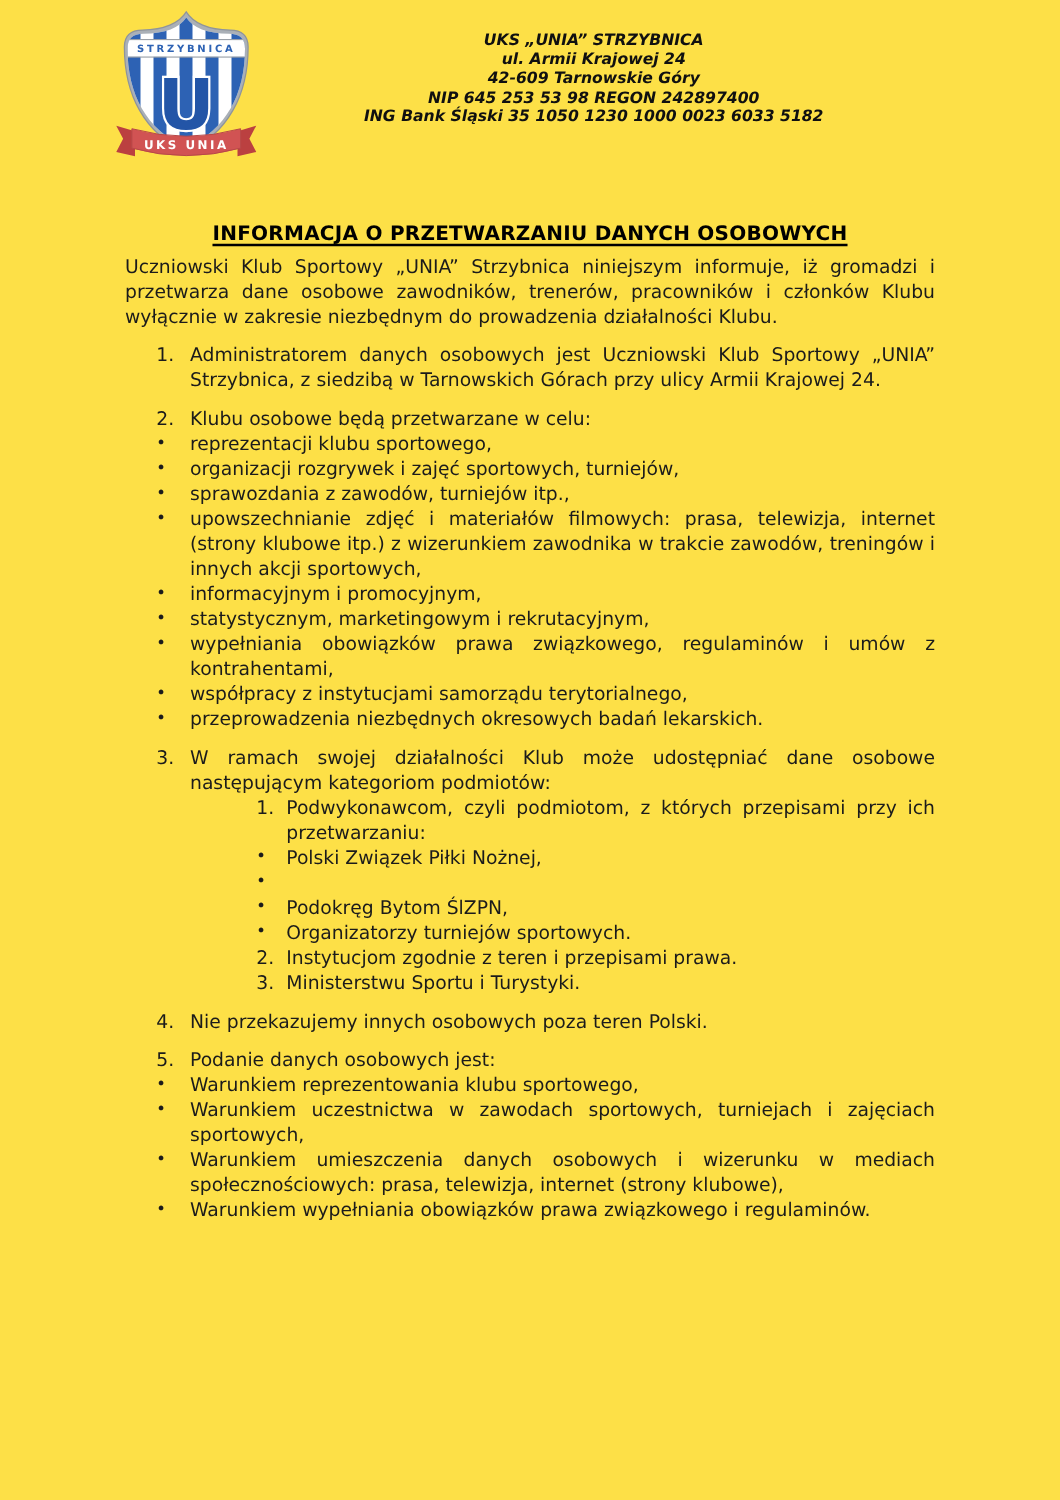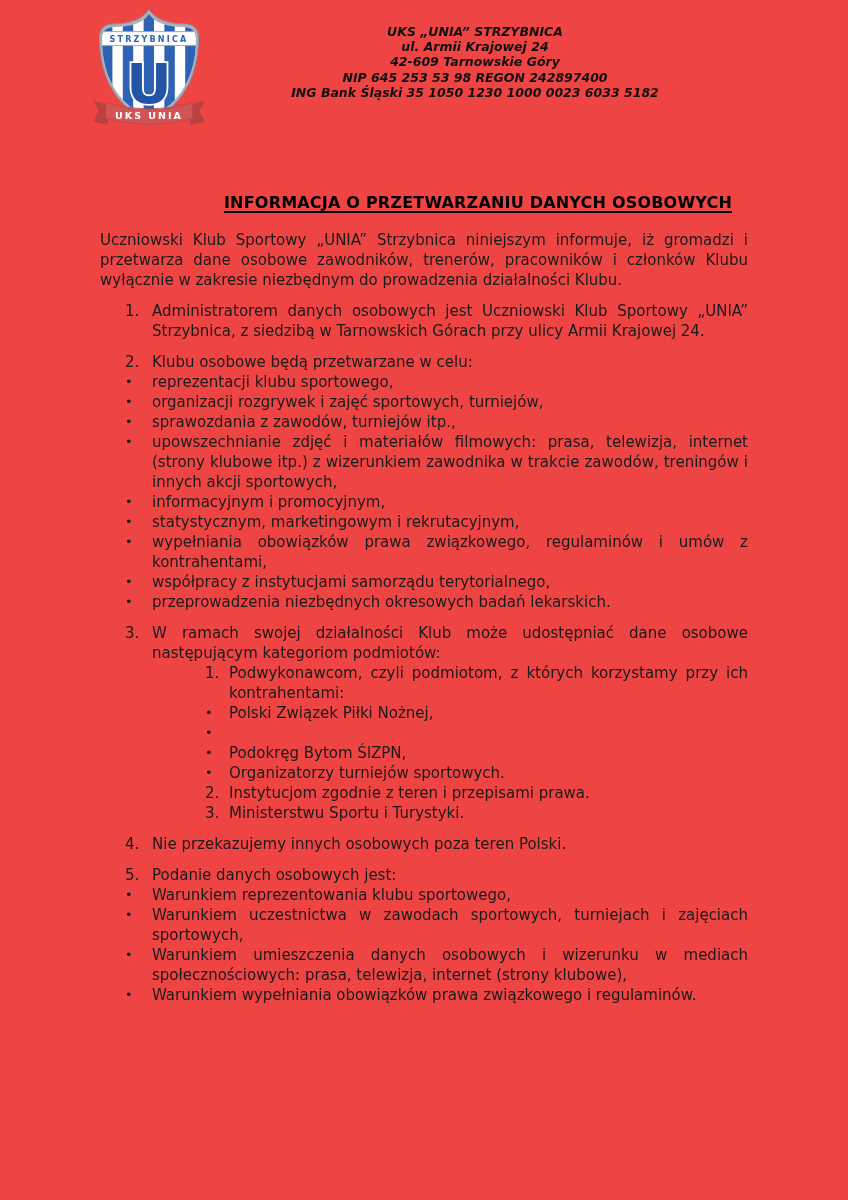--- a/index.html
+++ b/index.html
@@ -1,30 +1,30 @@
 <!DOCTYPE html>
 <html lang="pl"><head>
 <meta charset="utf-8">
 <style>
   html,body{margin:0;padding:0;background:#e8e8e8;}
   .page{
-    position:relative;width:848px;height:1200px;margin:0 auto;background:#ef4444;
+    position:relative;width:848px;height:1200px;margin:0 auto;background:#fde047;
     font-family:"DejaVu Sans","Liberation Sans",sans-serif;color:#1b1b1b;overflow:hidden;
   }
   
   .logo{position:absolute;left:88px;top:8px;width:122px;height:130px;}
   .letterhead-text{
     position:absolute;left:230px;top:24px;width:490px;text-align:center;
     font-weight:bold;font-style:italic;font-size:12.5px;line-height:15.2px;color:#101010;
     white-space:nowrap;
   }
   
   .doc{position:absolute;left:100px;top:176px;width:648px;font-size:15px;line-height:20px;}
   .title{
-    margin:16px;text-align:right;font-size:16px;font-weight:bold;letter-spacing:.2px;
+    margin:0;text-align:center;font-size:16px;font-weight:bold;letter-spacing:.2px;
     line-height:22px;color:#000;
   }
   .title .u{text-decoration:underline;text-decoration-thickness:2px;text-underline-offset:3px;}
   .intro{margin:5px 0 0 0;text-align:justify;}
   .blocks{margin-top:6px;}
   .li{display:flex;}
   .li .marker{flex:none;}
   .li .txt{flex:1;text-align:justify;}
   .li.num{margin-top:11px;}
   .li.num .marker,.li.bul .marker{margin-left:25px;width:27px;}
@@ -126,21 +126,21 @@
         <div class="li bul">
           <span class="marker">•</span>
           <div class="txt">przeprowadzenia niezbędnych okresowych badań lekarskich.</div>
         </div>
         <div class="li num">
           <span class="marker">3.</span>
           <div class="txt">W ramach swojej działalności Klub może udostępniać dane osobowe następującym kategoriom podmiotów:</div>
         </div>
         <div class="li subnum">
           <span class="marker">1.</span>
-          <div class="txt">Podwykonawcom, czyli podmiotom, z których korzystamy przy ich kontrahentami:</div>
+          <div class="txt">Podwykonawcom, czyli podmiotom, z których przepisami przy ich przetwarzaniu:</div>
         </div>
         <div class="li subbul">
           <span class="marker">•</span>
           <div class="txt">Polski Związek Piłki Nożnej,</div>
         </div>
         <div class="li subbul">
           <span class="marker">•</span>
         </div>
         <div class="li subbul">
           <span class="marker">•</span>

